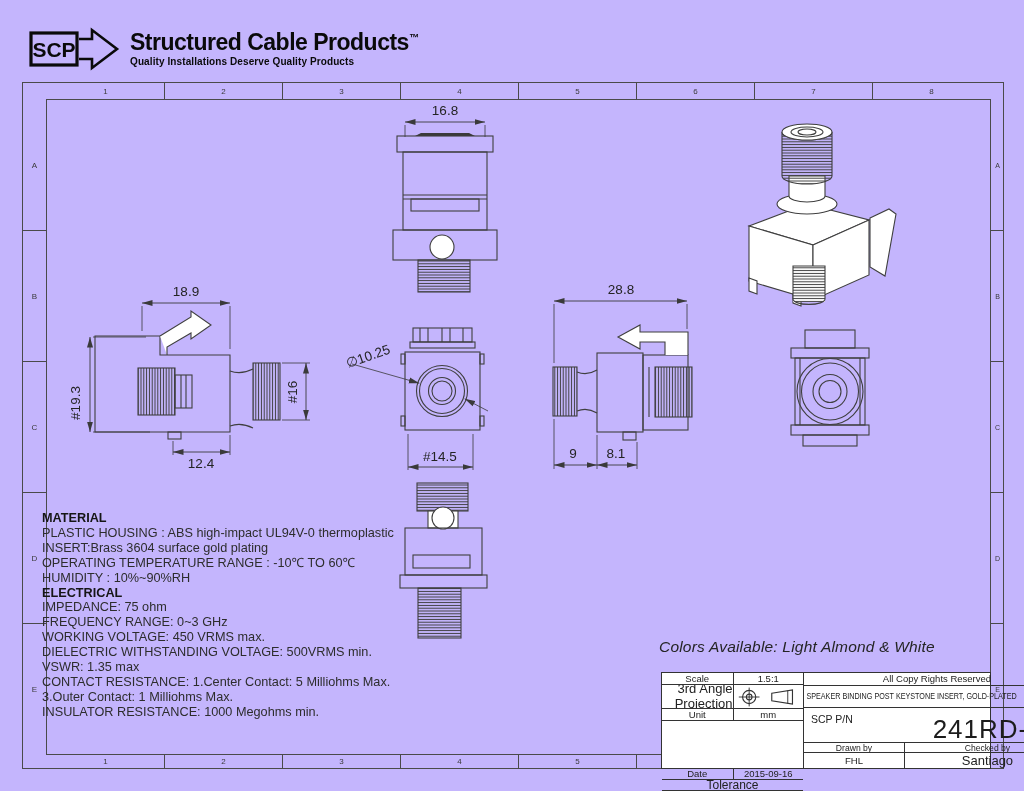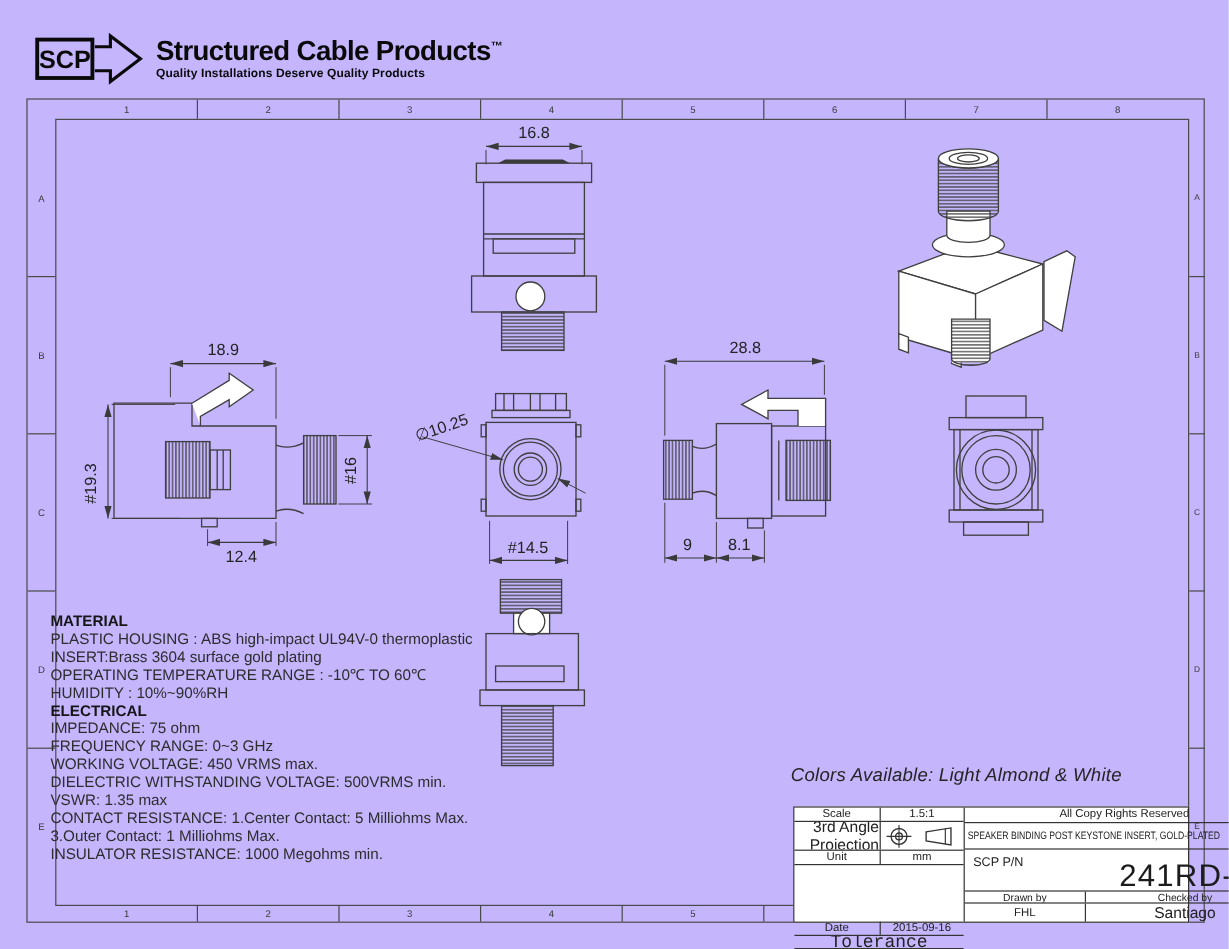--- a/index.html
+++ b/index.html
@@ -57,21 +57,21 @@
   .tbrow { display:flex; border-bottom:1px solid #333; }
   .tbrow:last-child { border-bottom:none; }
   .tcell { display:flex; align-items:center; justify-content:center; border-left:1px solid #333;
            overflow:hidden; white-space:nowrap; }
   .tcell:first-child { border-left:none;text-align:right; }
   .fs9  { font-size:9.5px; }
   .r-scale { height:14px; } .r-proj { height:24px; } .r-unit { height:14px; }
   .r-date { height:13px;margin-top:47px; } .r-tol { height:11px; } .r-tolh { height:10px; } .r-tolv { flex:1; }
   .projlab { font-size:13px; line-height:1.15; text-align:center; white-space:normal; }
   .w71 { width:71px; }
-  .tol-title { flex:1; font-size:15px; justify-content:center;font-family:Liberation Mono, monospace; }
+  .tol-title { flex:1; font-size:12px; justify-content:center; }
   .tolc { font-size:6.4px; }
   .tolc.c1{width:26px;} .tolc.c2{width:28px;} .tolc.c3{width:30px;} .tolc.c4{width:28px;} .tolc.c5{flex:1;}
   .rb-copy { height:14px; display:flex; align-items:center; justify-content:center; font-size:9.5px; border-bottom:1px solid #333; }
   .rb-title { height:24px; display:flex; align-items:center; border-bottom:1px solid #333; }
   .rb-title span { font-size:9px; transform:scaleX(0.8); transform-origin:0 50%; white-space:nowrap; padding-left:3px; }
   .rb-pn { height:38px; position:relative; border-bottom:1px solid #333; }
   .rb-pn .pnl { position:absolute; left:7px; top:5px; font-size:10.5px; }
   .rb-pn .pnv { position:absolute; right:5px; top:6px; font-size:26px; letter-spacing:1px; color:#1c1c1c; }
   .rb-sign { display:flex; border-bottom:1px solid #333; height:10px; }
   .rb-sigv { display:flex; flex:1; }

